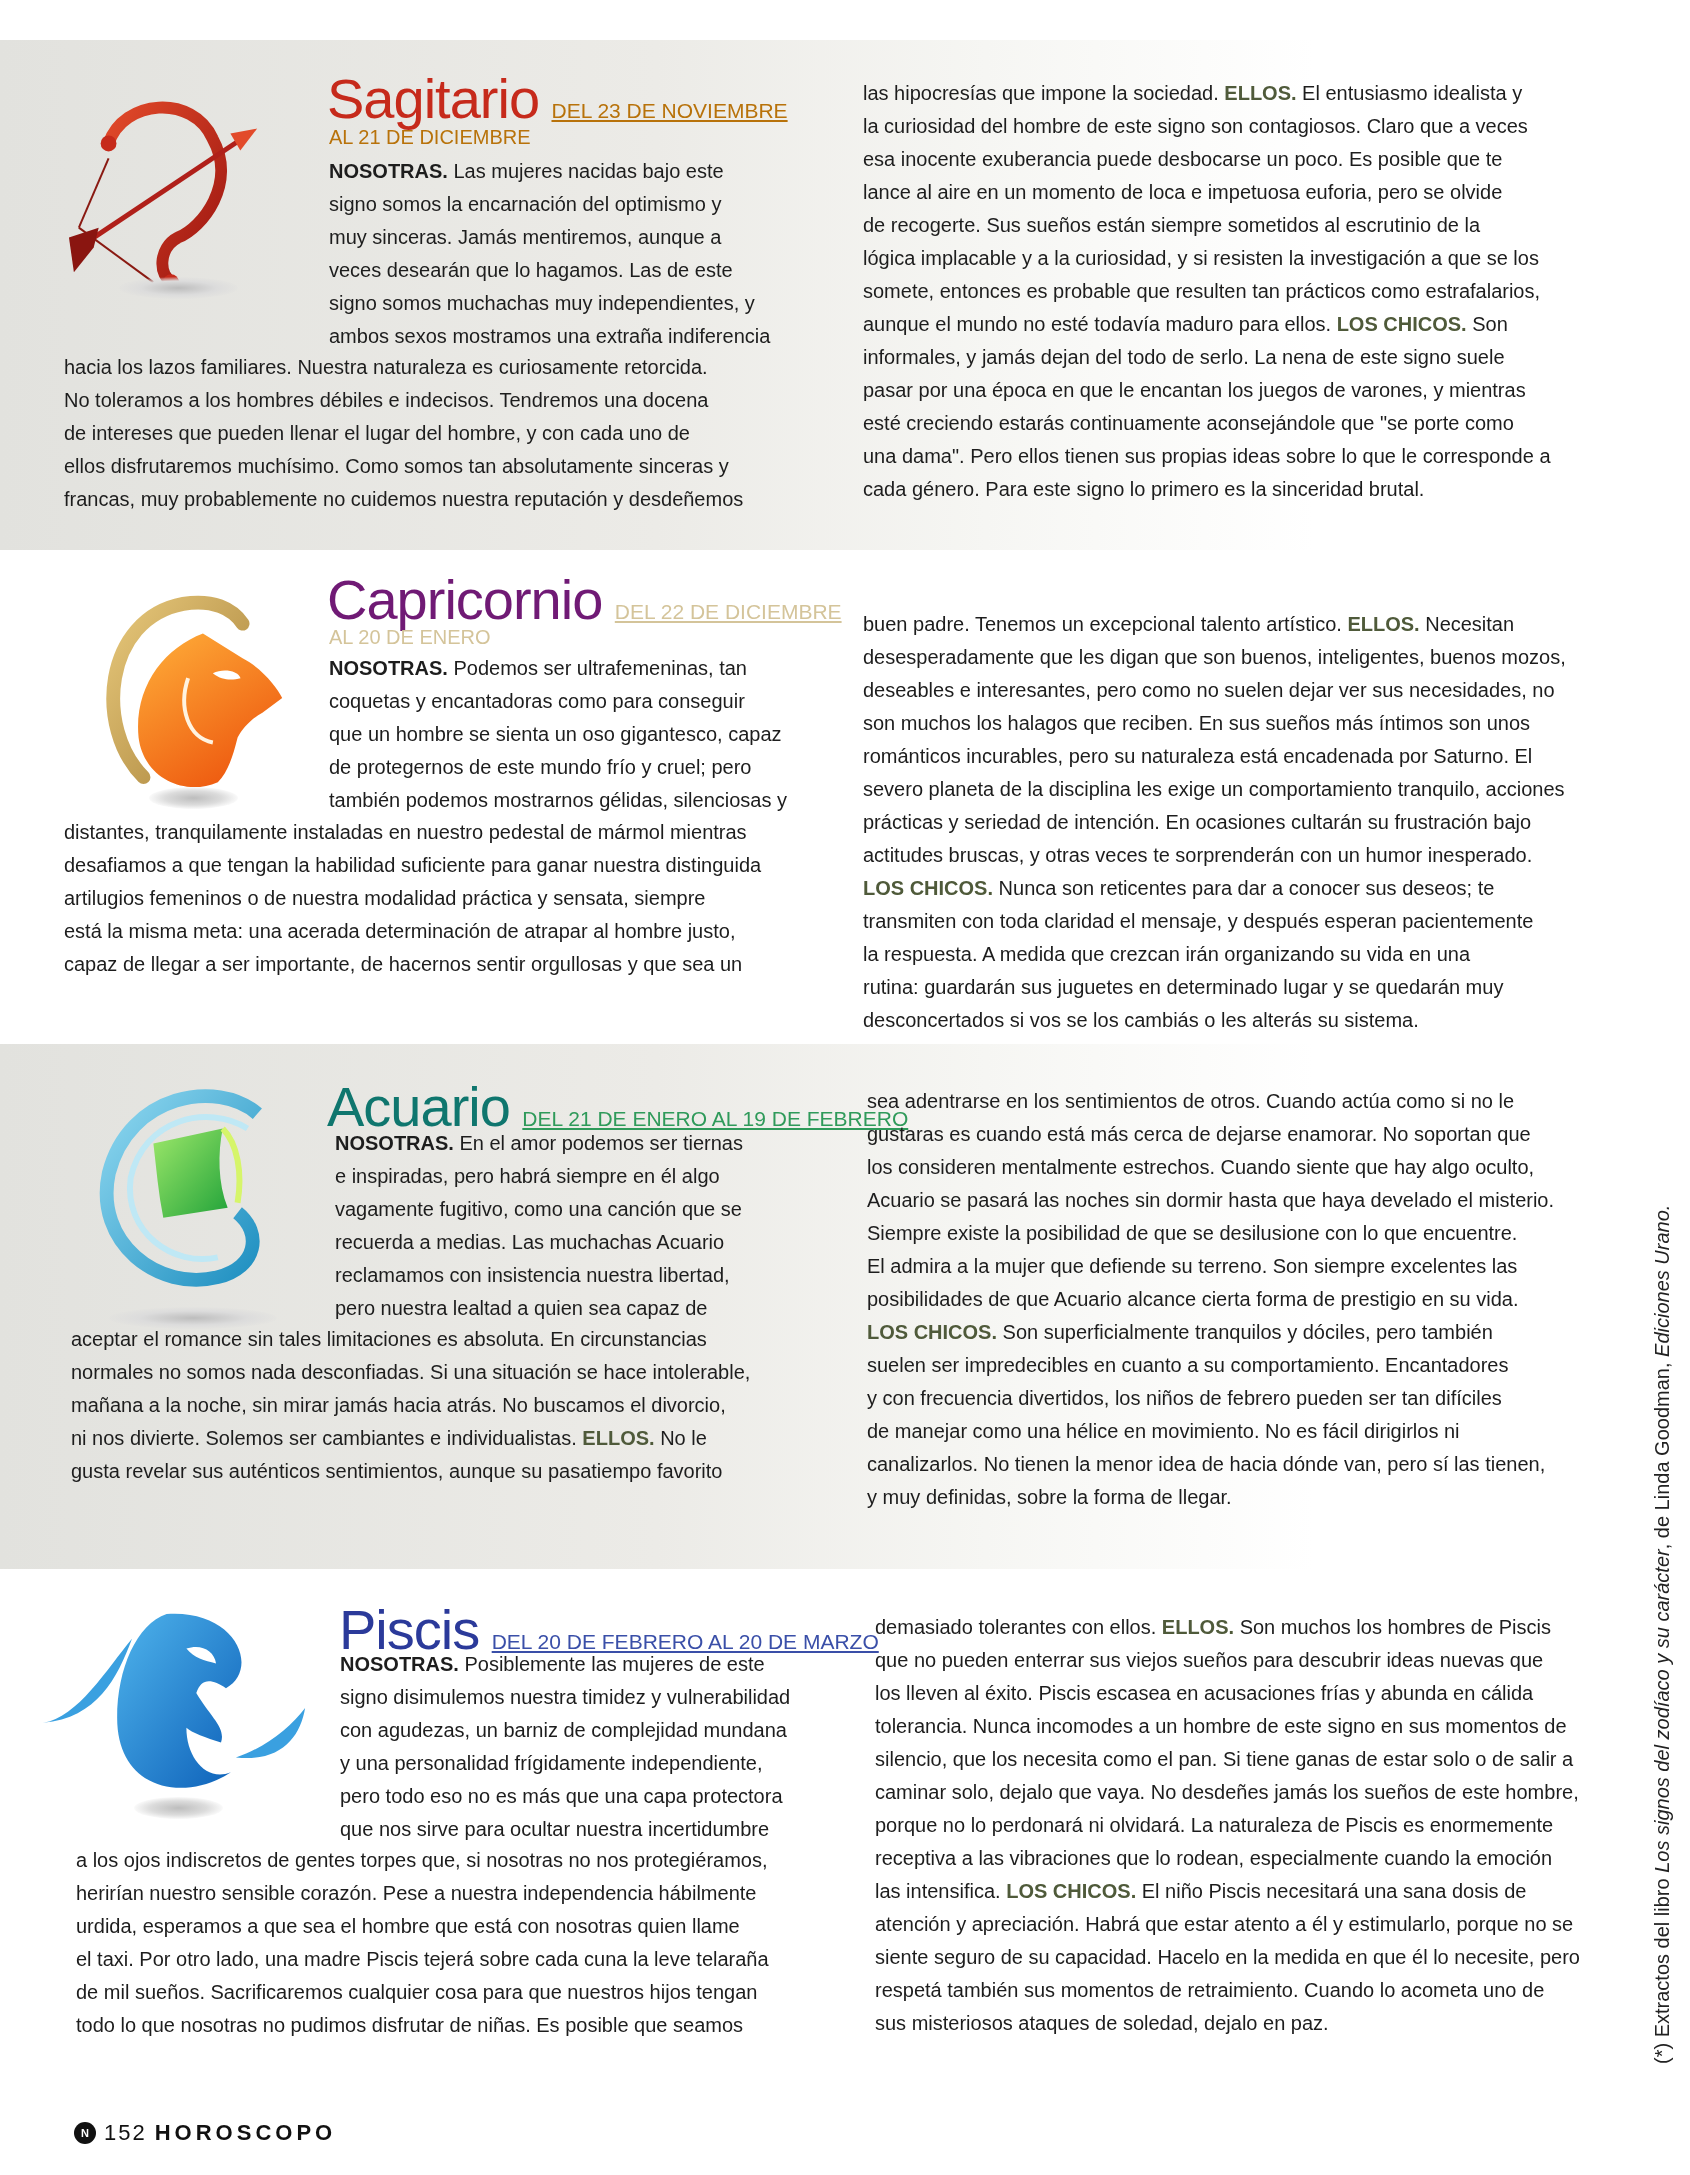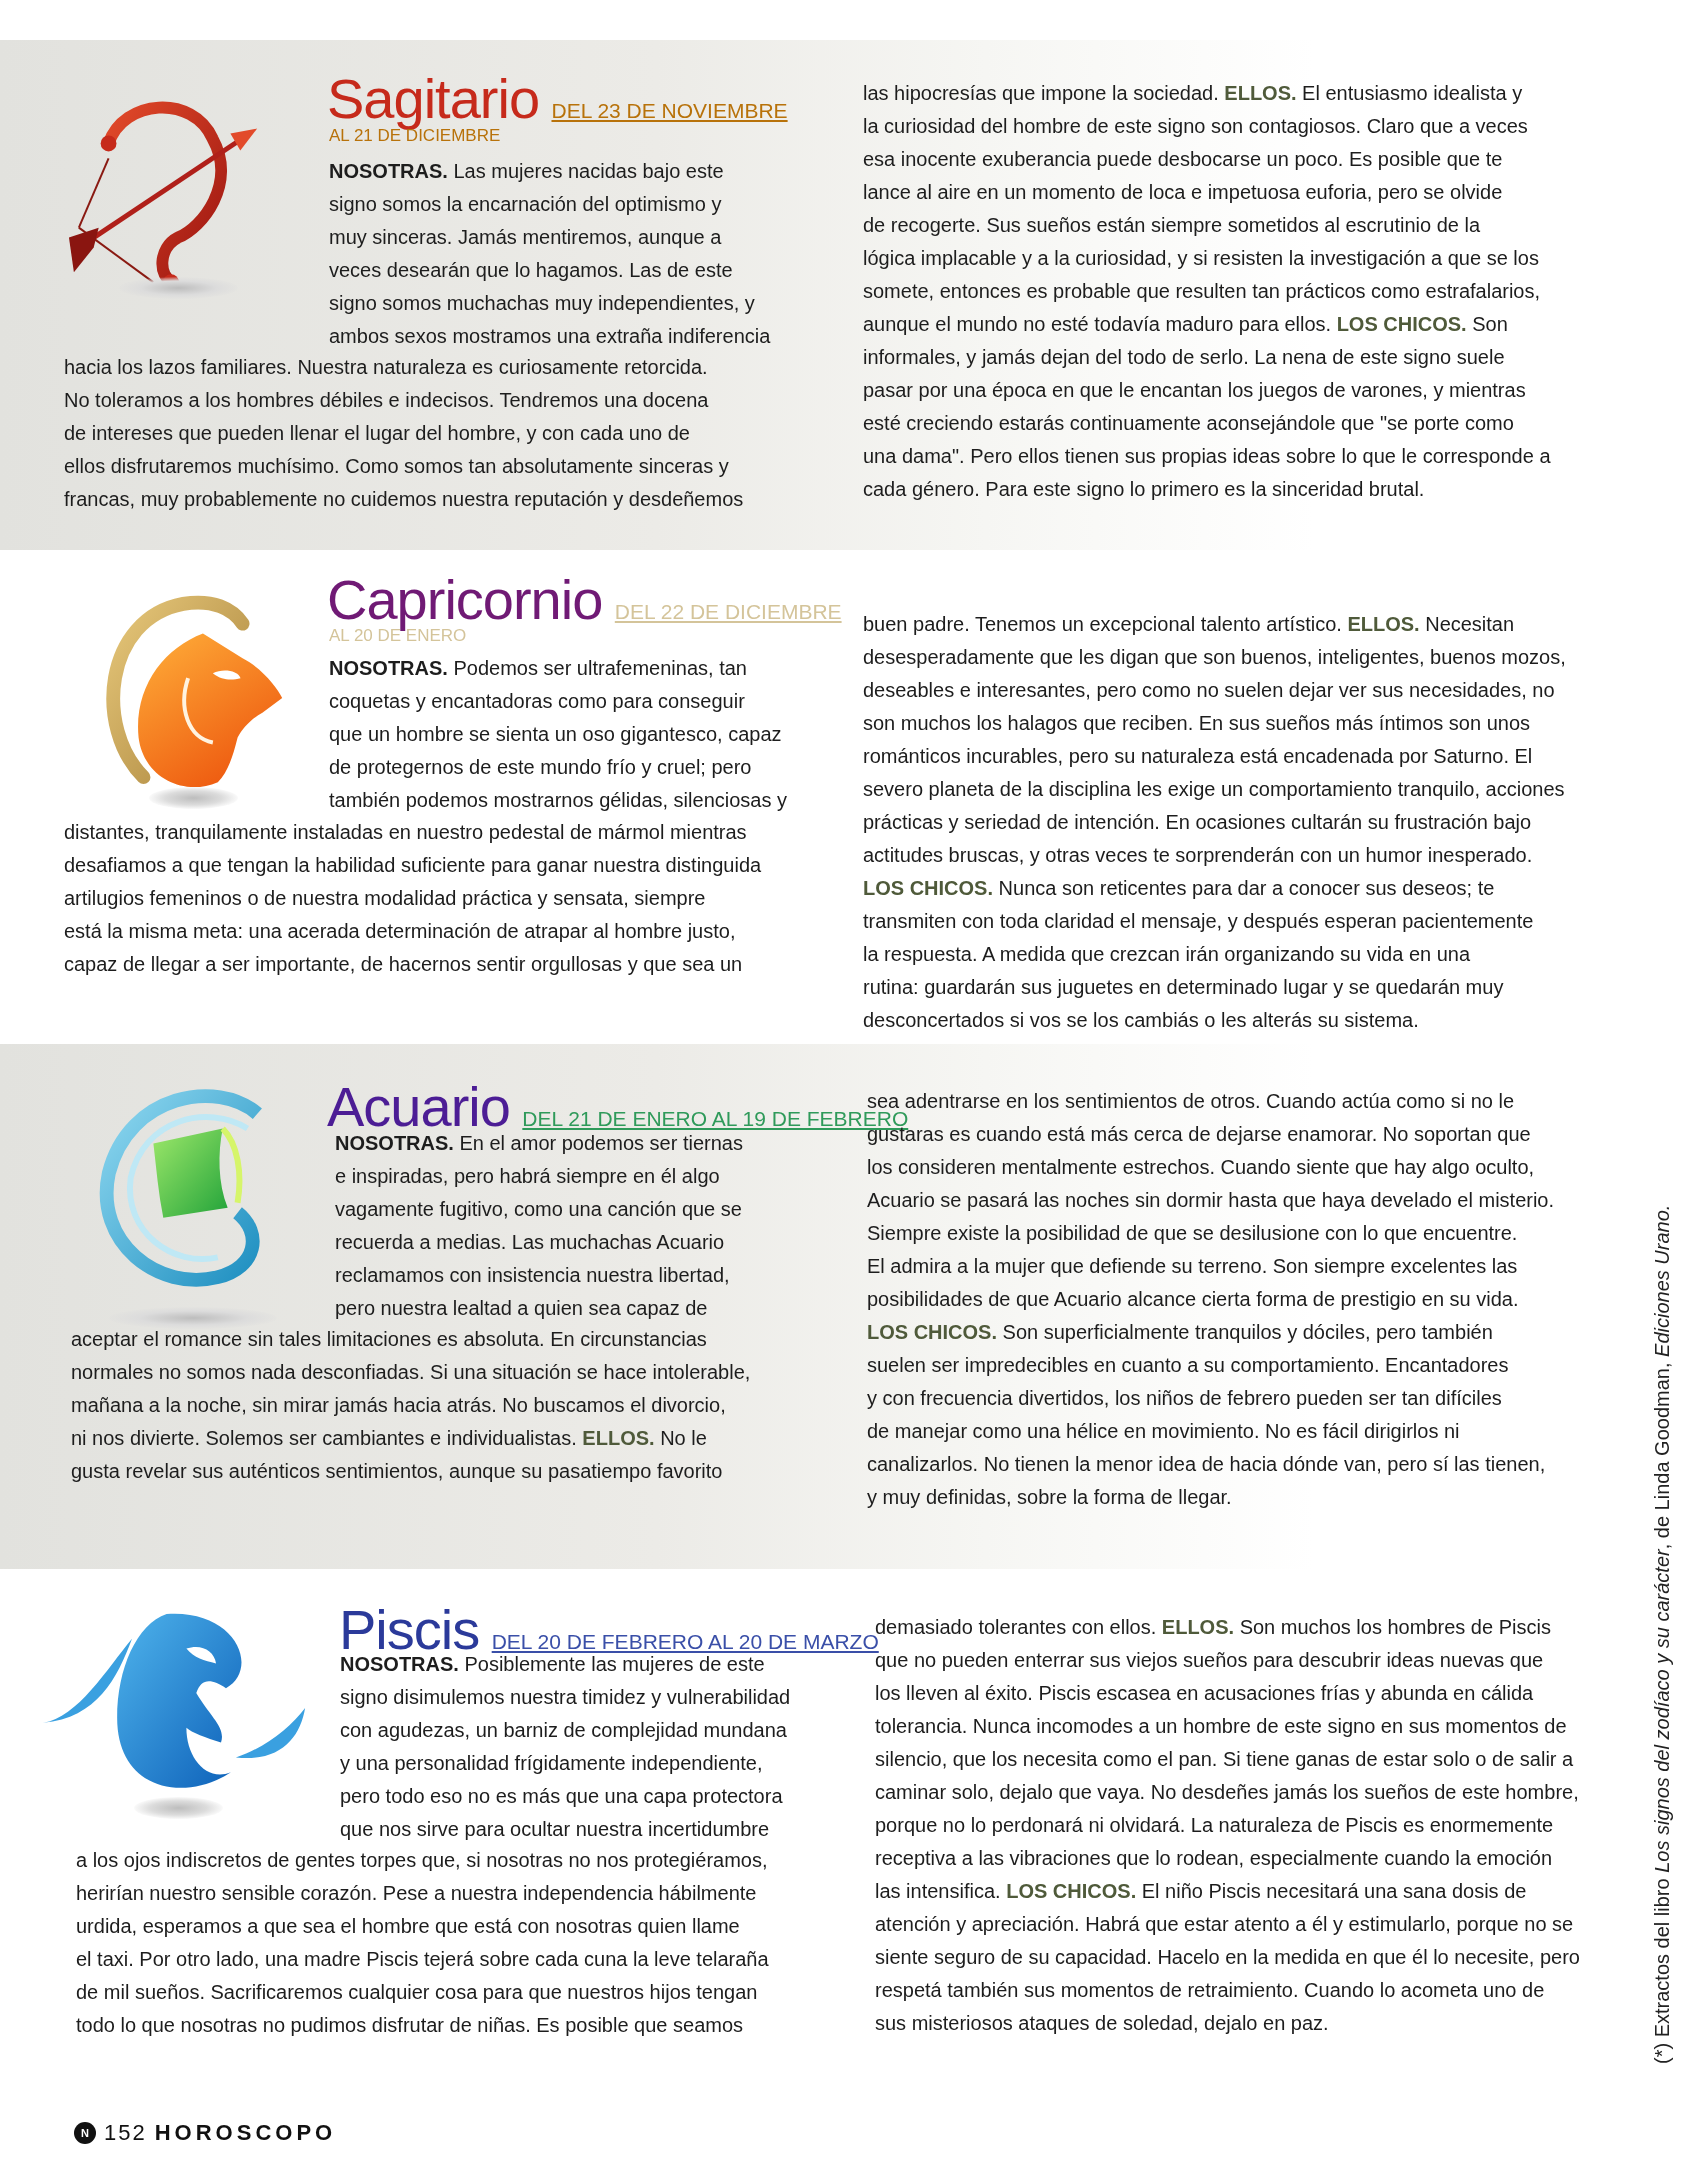--- a/index.html
+++ b/index.html
@@ -10,21 +10,21 @@
   .band { position: absolute; left: 0; width: 1643px; }
   .band.gray { background: linear-gradient(90deg, #e2e2de 0%, #ecebe7 40%, #f6f6f3 60%, #ffffff 80%); }
   .section { position: absolute; left: 0; width: 1643px; }
   .icon-wrap { position: absolute; left: 40px; width: 297px; height: 297px; }
   .icon-wrap svg { width: 100%; height: 100%; }
   .pedestal { position: absolute; left: 119px; width: 119px; height: 22px; border-radius: 50%;
     background: radial-gradient(ellipse at center, #bdbdbd 0%, #dcdcdc 45%, rgba(255,255,255,0) 75%); }
   .title-line { position: absolute; left: 327px; white-space: nowrap; }
   .sign-name { font-size: 56px; font-weight: 400; letter-spacing: -1px; line-height: 1; }
   .dates { font-size: 21px; text-transform: uppercase; letter-spacing: 0px; margin-left: 8px; text-decoration: underline; }
-  .dates2 { position: absolute; left: 329px; font-size: 17px; text-transform: uppercase; }
+  .dates2 { position: absolute; left: 329px; font-size: 20px; text-transform: uppercase; }
   .para { font-size: 20px; line-height: 33px; }
   .ellos { color: #4f5a3a; font-weight: 700; }
   .col-left-top { position: absolute; left: 329px; width: 515px; }
   .col-left-full { position: absolute; left: 64px; width: 792px; }
   .col-right { position: absolute; left: 863px; width: 772px; }
   .line { white-space: nowrap; display: block; }
   .sidenote {
     position: absolute; left: 1651px; top: 2064px; transform-origin: 0 0; transform: rotate(-90deg);
     white-space: nowrap; font-size: 20px; color: #222;
   }
@@ -173,21 +173,21 @@
       </defs>
       <path d="M170 30 C 130 -5, 40 10, 20 90 C 5 160, 70 210, 130 195 C 170 185, 175 150, 150 130" fill="none" stroke="url(#aqG)" stroke-width="14"></path>
       <path d="M160 45 C 120 20, 55 35, 42 95 C 35 150, 85 185, 130 175" fill="none" stroke="#bfe8f5" stroke-width="6"></path>
       <path d="M65 60 L 135 45 C 130 70, 130 100, 140 125 L 75 135 C 70 110, 68 85, 65 60 Z" fill="url(#aqGreen)"></path>
       <path d="M135 45 C 150 60, 155 90, 150 120" fill="none" stroke="#d6f56a" stroke-width="6"></path>
     </svg>
   </div>
   <div class="pedestal" style="top:1307px;left:109px;width:168px;"></div>
 
   <div class="title-line" style="top:1079px;">
-    <span class="sign-name" style="color:#4c1d95;">Acuario</span>
+    <span class="sign-name" style="color:#0f766e;">Acuario</span>
     <span class="dates" style="color:#2f9a5a;">DEL 21 DE ENERO AL 19 DE FEBRERO</span>
   </div>
 
   <div class="col-left-top para" style="left:335px;top:1127px;">
       <span class="line"><span style="font-weight: 700;">NOSOTRAS.</span><span> En el amor podemos ser tiernas</span></span>
       <span class="line"><span>e inspiradas, pero habrá siempre en él algo</span></span>
       <span class="line"><span>vagamente fugitivo, como una canción que se</span></span>
       <span class="line"><span>recuerda a medias. Las muchachas Acuario</span></span>
       <span class="line"><span>reclamamos con insistencia nuestra libertad,</span></span>
       <span class="line"><span>pero nuestra lealtad a quien sea capaz de</span></span>

